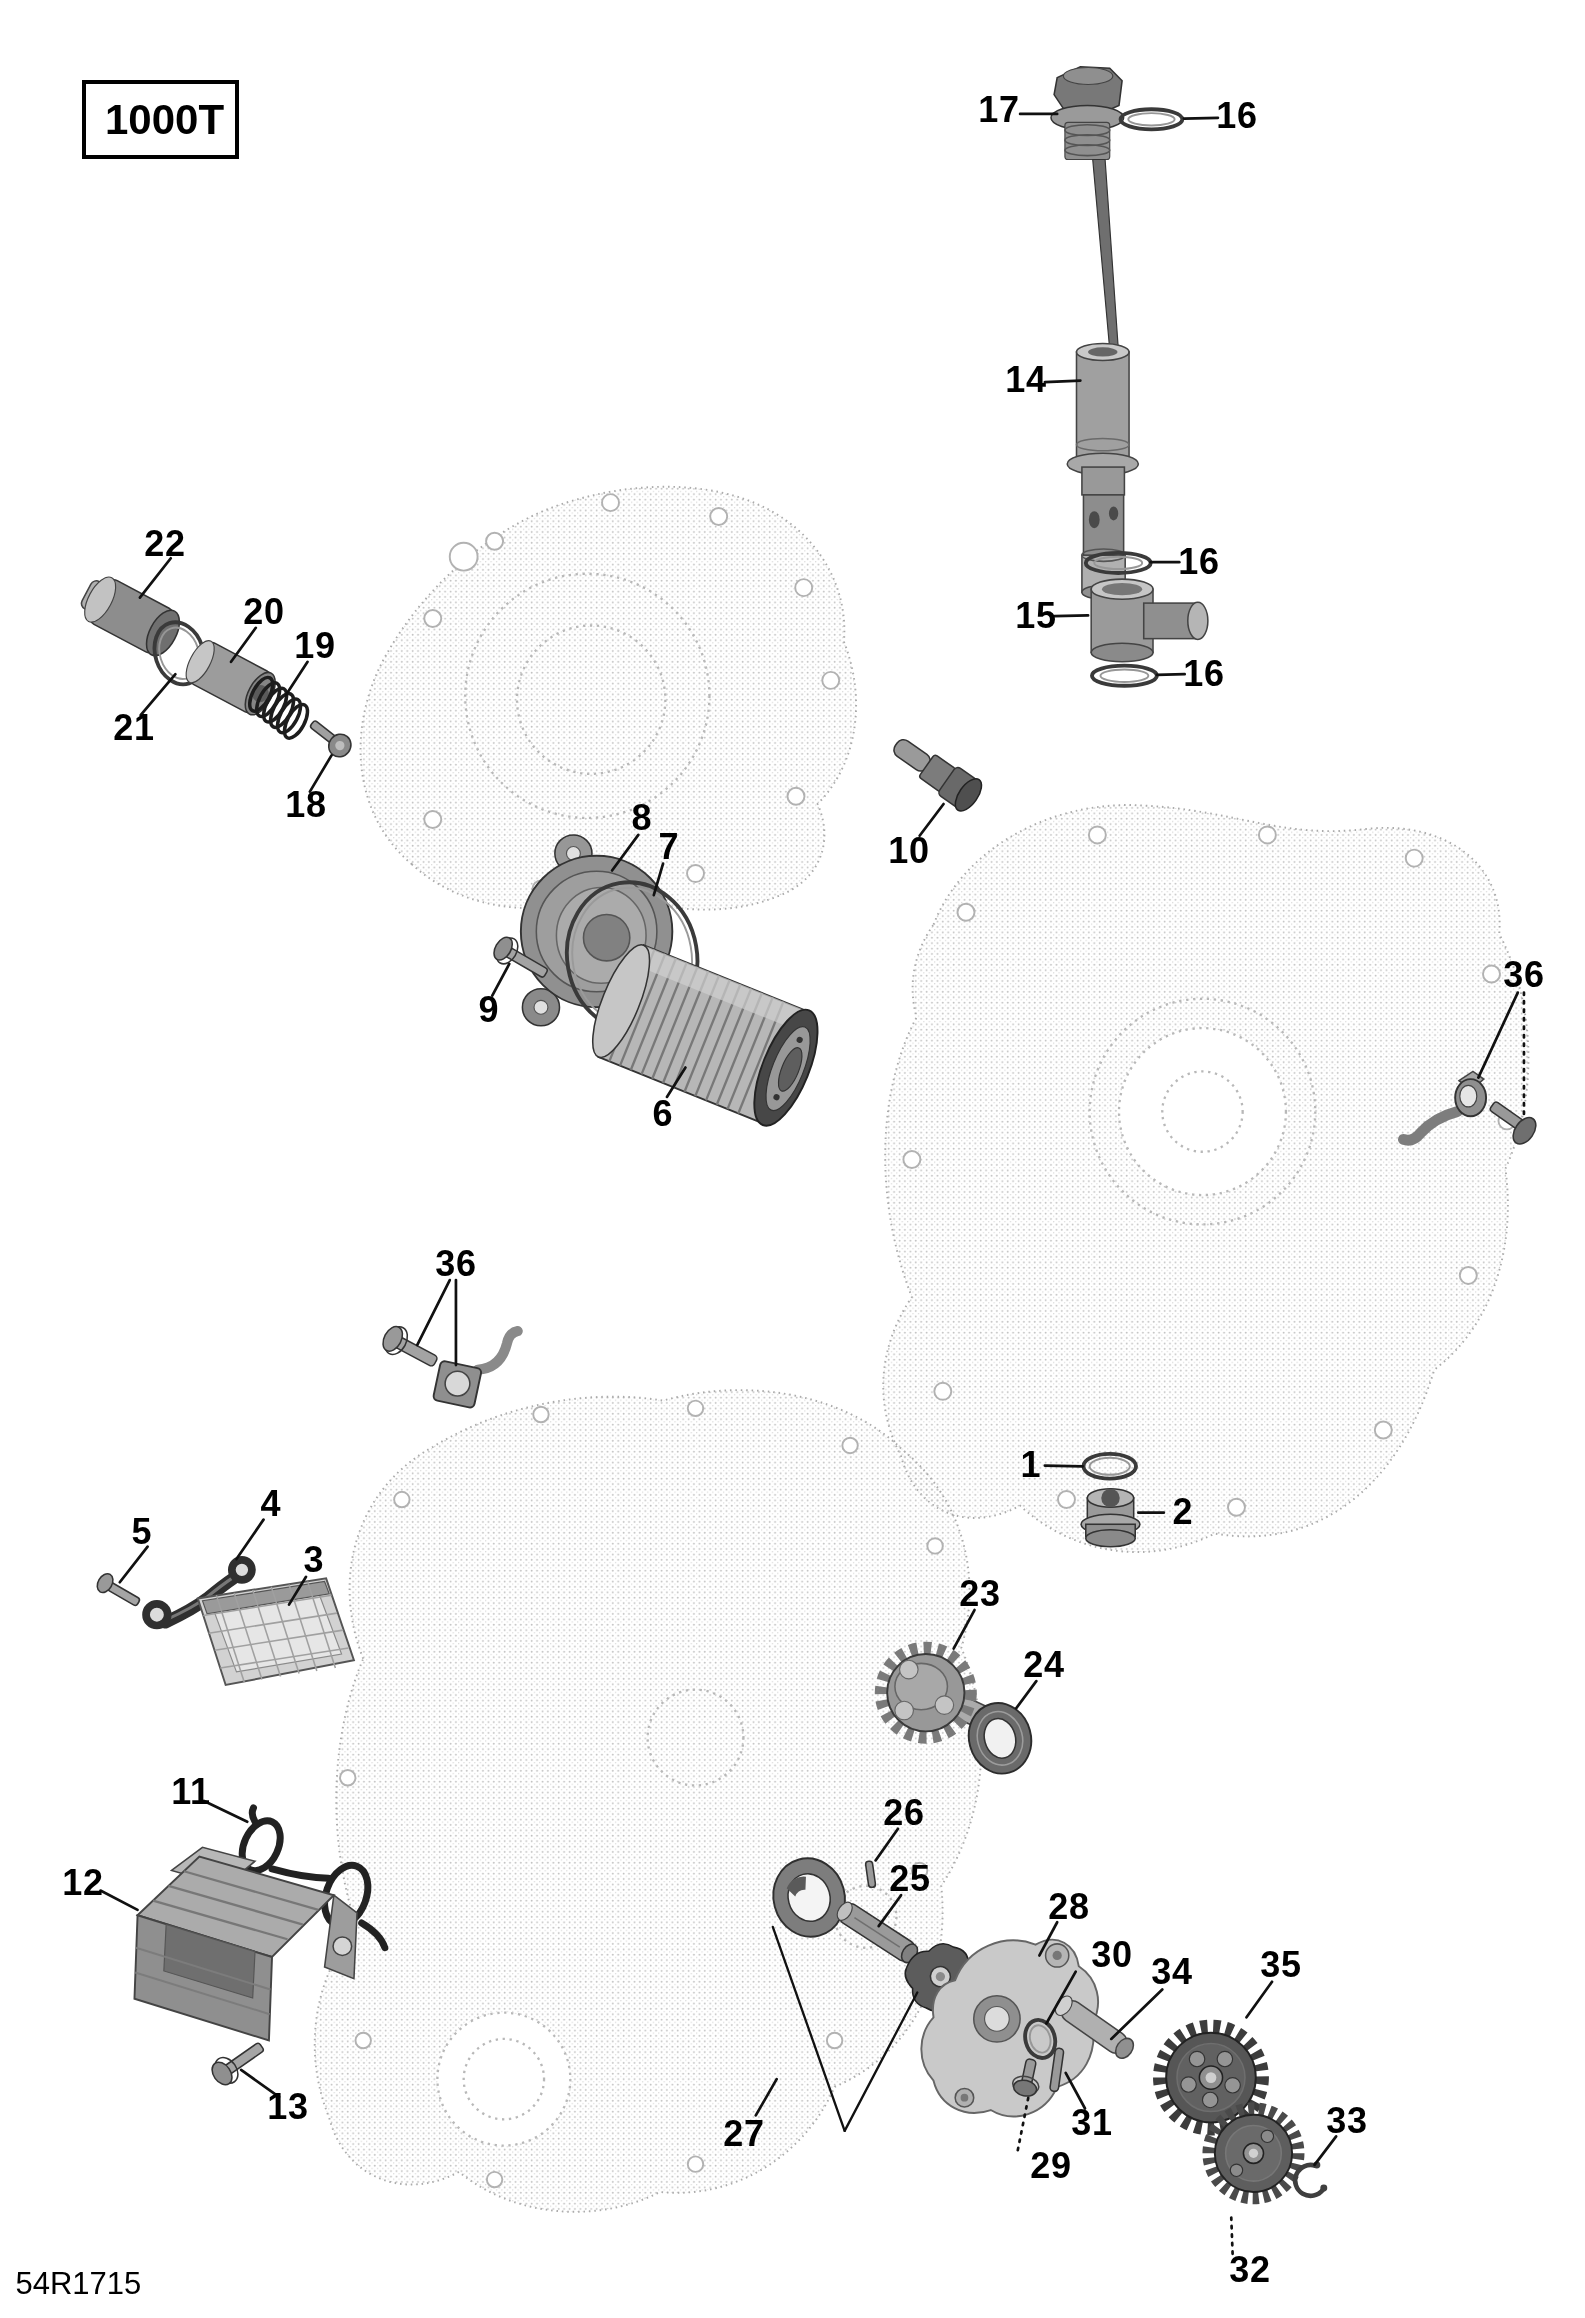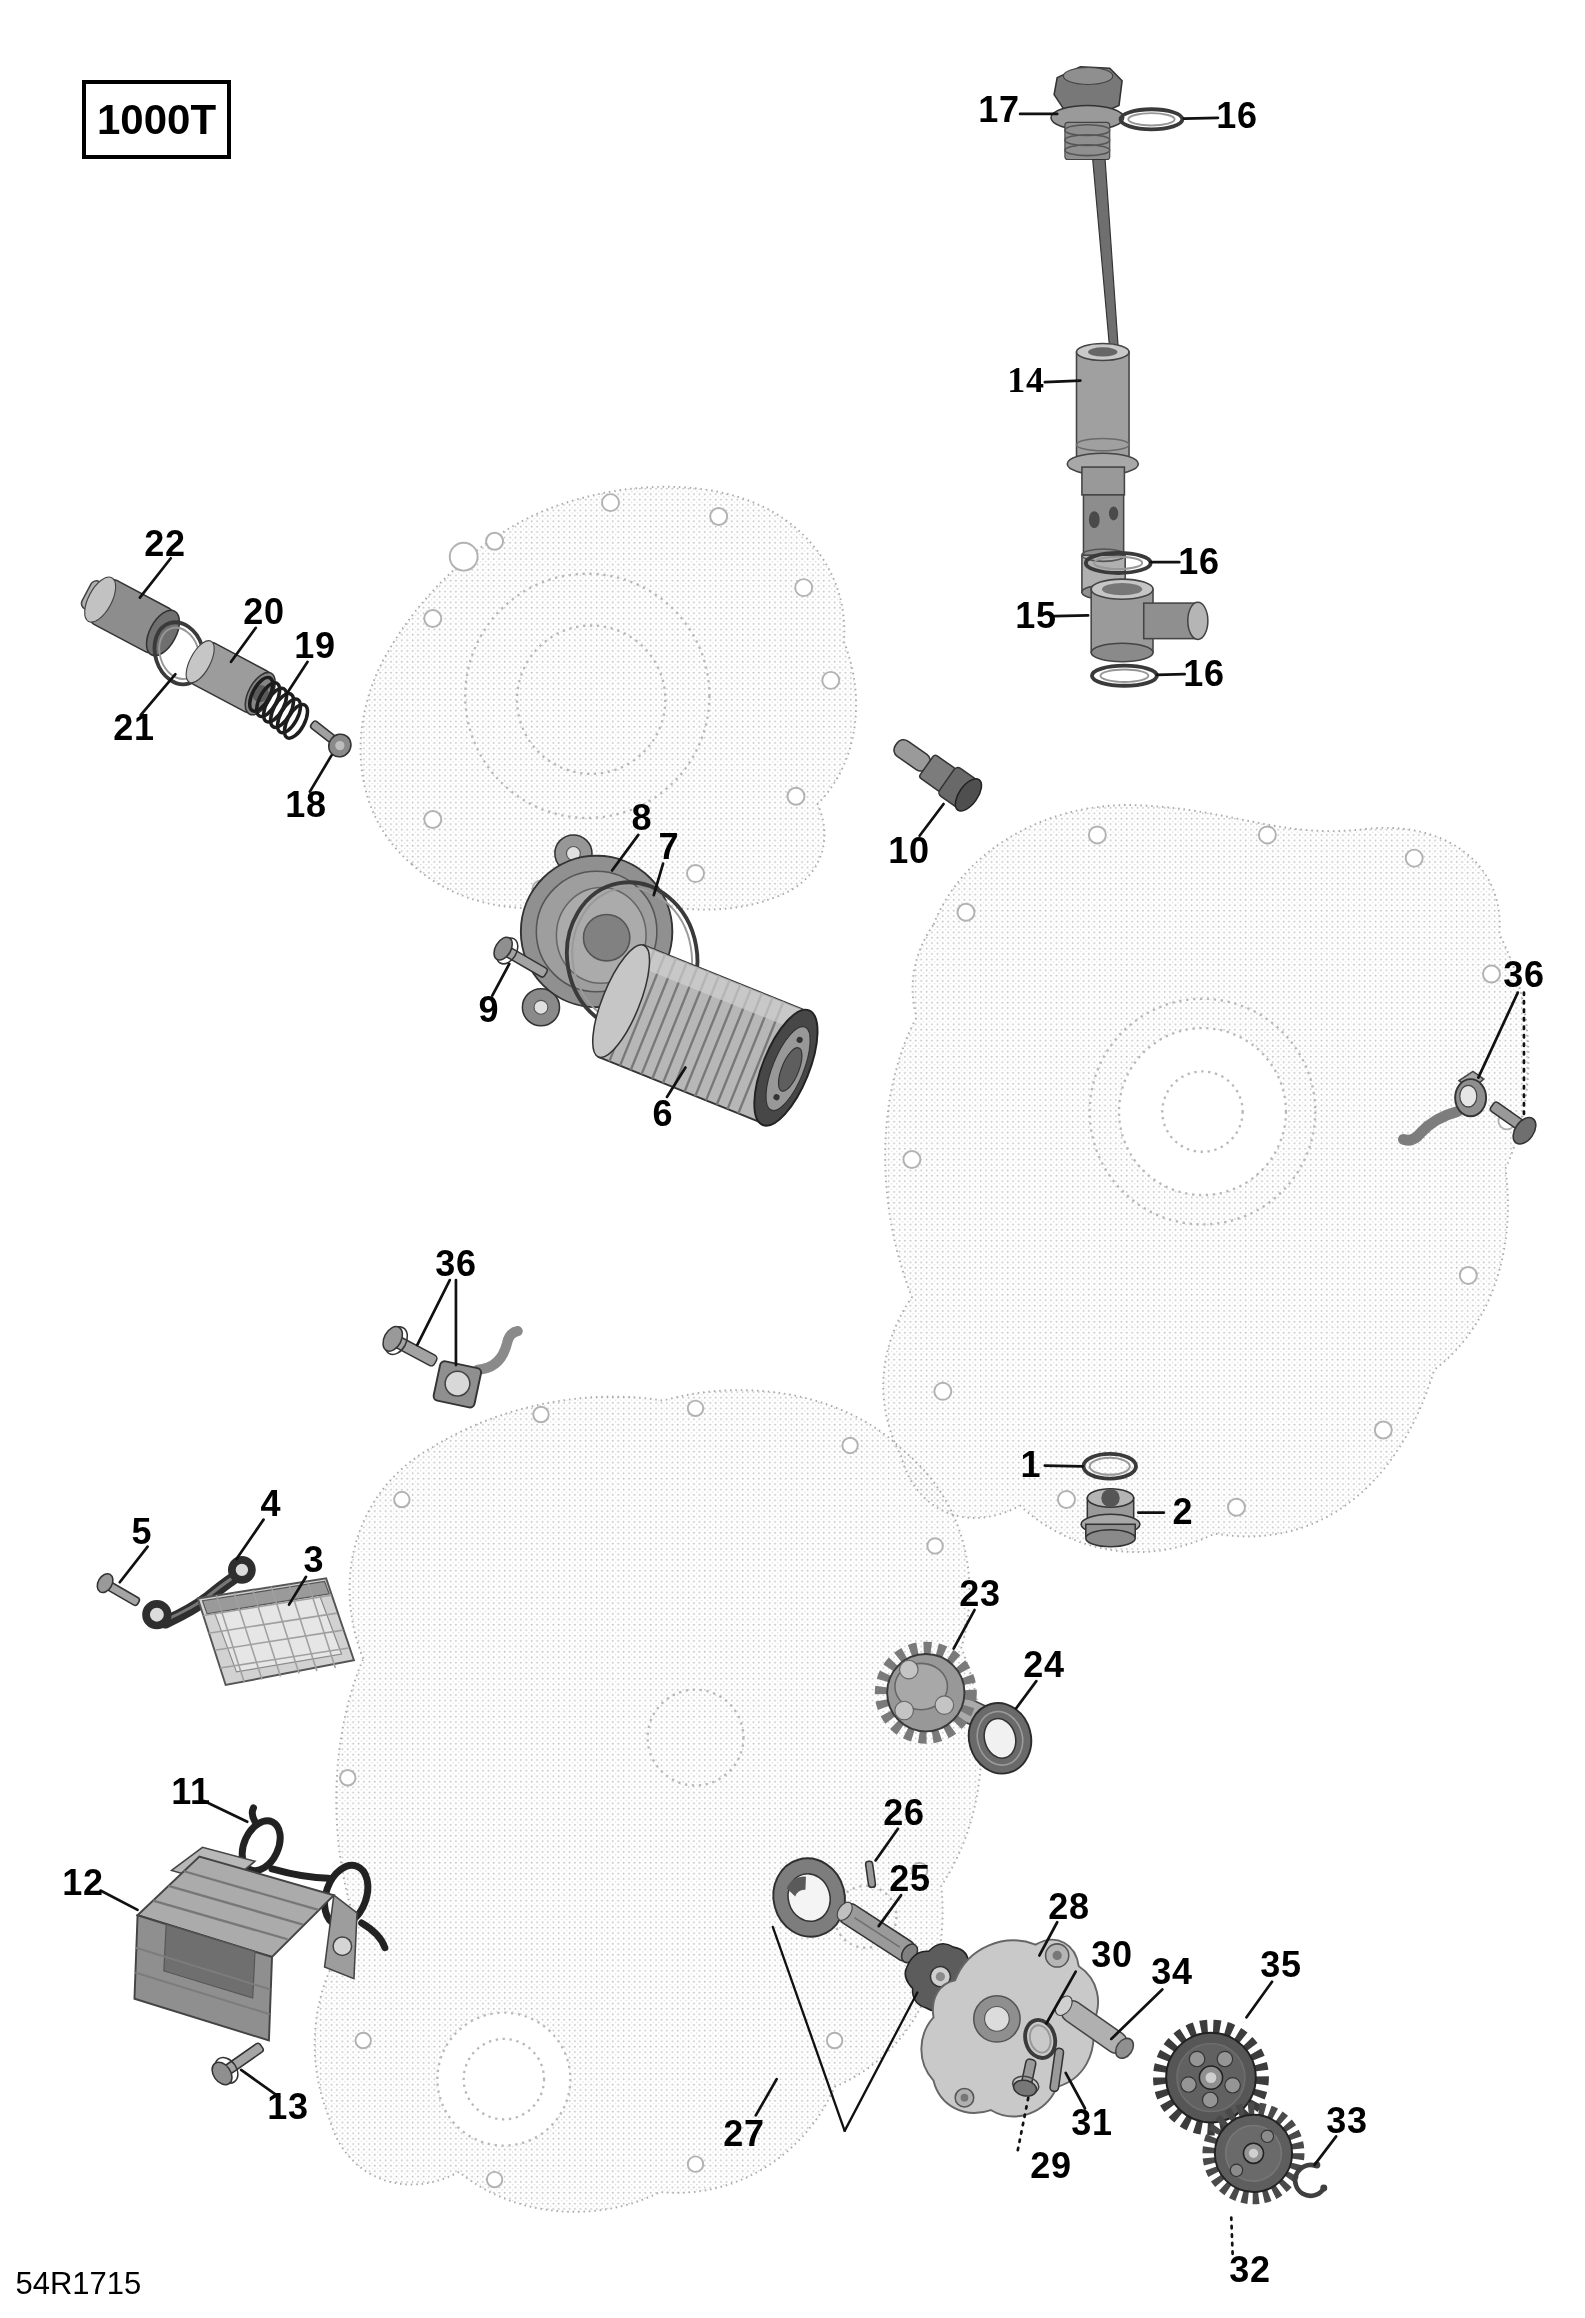--- a/index.html
+++ b/index.html
@@ -7,21 +7,21 @@
          font-family:"Liberation Sans",sans-serif;}
   #scene{position:absolute;left:0;top:0;}
   #callout-layer{position:absolute;left:0;top:0;width:100%;height:100%;pointer-events:none;border-radius:10px;}
   .callout{position:absolute;transform:translate(-50%,-50%);
            font:700 36px "Liberation Sans",sans-serif;color:#000;letter-spacing:0.8px;white-space:nowrap;}
   .leader{fill:none;stroke:#111;stroke-width:3.5;stroke-linecap:round;}
   .leader.dashed{stroke-dasharray:3 8;}
   .bracket{fill:none;stroke:#111;stroke-width:3;stroke-linecap:round;}
   .variant-box{position:absolute;left:82px;top:80px;width:141px;height:71px;border:4.6px solid #000;
                display:flex;align-items:center;justify-content:center;
-               font:700 42px "Liberation Sans",sans-serif;color:#000;}
+               font:700 42px "Liberation Sans",sans-serif;color:#000;padding-left:8px;}
   .drawing-number{position:absolute;left:15.5px;top:2266px;
                font:400 31px "Liberation Sans",sans-serif;color:#000;}
   .case{fill:url(#dots);stroke:#ababab;stroke-width:2.5;stroke-dasharray:2 5;}
   .casedetail{fill:none;stroke:#b8b8b8;stroke-width:3;stroke-dasharray:3 6;}
   .casehole{fill:#ffffff;stroke:#b2b2b2;stroke-width:2.5;}
   .oring{fill:none;stroke:#3a3a3a;stroke-width:5;}
   .oring-in{fill:none;stroke:#979797;stroke-width:2.5;}
 </style>
 </head>
 <body>
@@ -431,21 +431,21 @@
         <polyline points="1317,2782 1331,2712" class="leader dashed"></polyline>
         <polyline points="1595,2916 1593,2862" class="leader dashed"></polyline>
         <polyline points="1000,2493 1093,2757" class="bracket"></polyline>
         <polyline points="1187,2578 1093,2757" class="bracket"></polyline>
       </g>
 </svg>
 
 <div id="callout-layer">
       <div class="callout" style="left: 999px; top: 110px;">17</div>
       <div class="callout" style="left: 1237px; top: 116px;">16</div>
-      <div class="callout" style="left: 1026px; top: 380px; font-family: Liberation Serif, serif;">14</div>
+      <div class="callout" style="left: 1026px; top: 380px;">14</div>
       <div class="callout" style="left: 1199px; top: 562px;">16</div>
       <div class="callout" style="left: 1036px; top: 616px;">15</div>
       <div class="callout" style="left: 1204px; top: 674px;">16</div>
       <div class="callout" style="left: 165px; top: 544px;">22</div>
       <div class="callout" style="left: 264px; top: 612px;">20</div>
       <div class="callout" style="left: 134px; top: 728px;">21</div>
       <div class="callout" style="left: 315px; top: 646px;">19</div>
       <div class="callout" style="left: 306px; top: 805px;">18</div>
       <div class="callout" style="left: 642px; top: 818px;">8</div>
       <div class="callout" style="left: 669px; top: 847px;">7</div>

